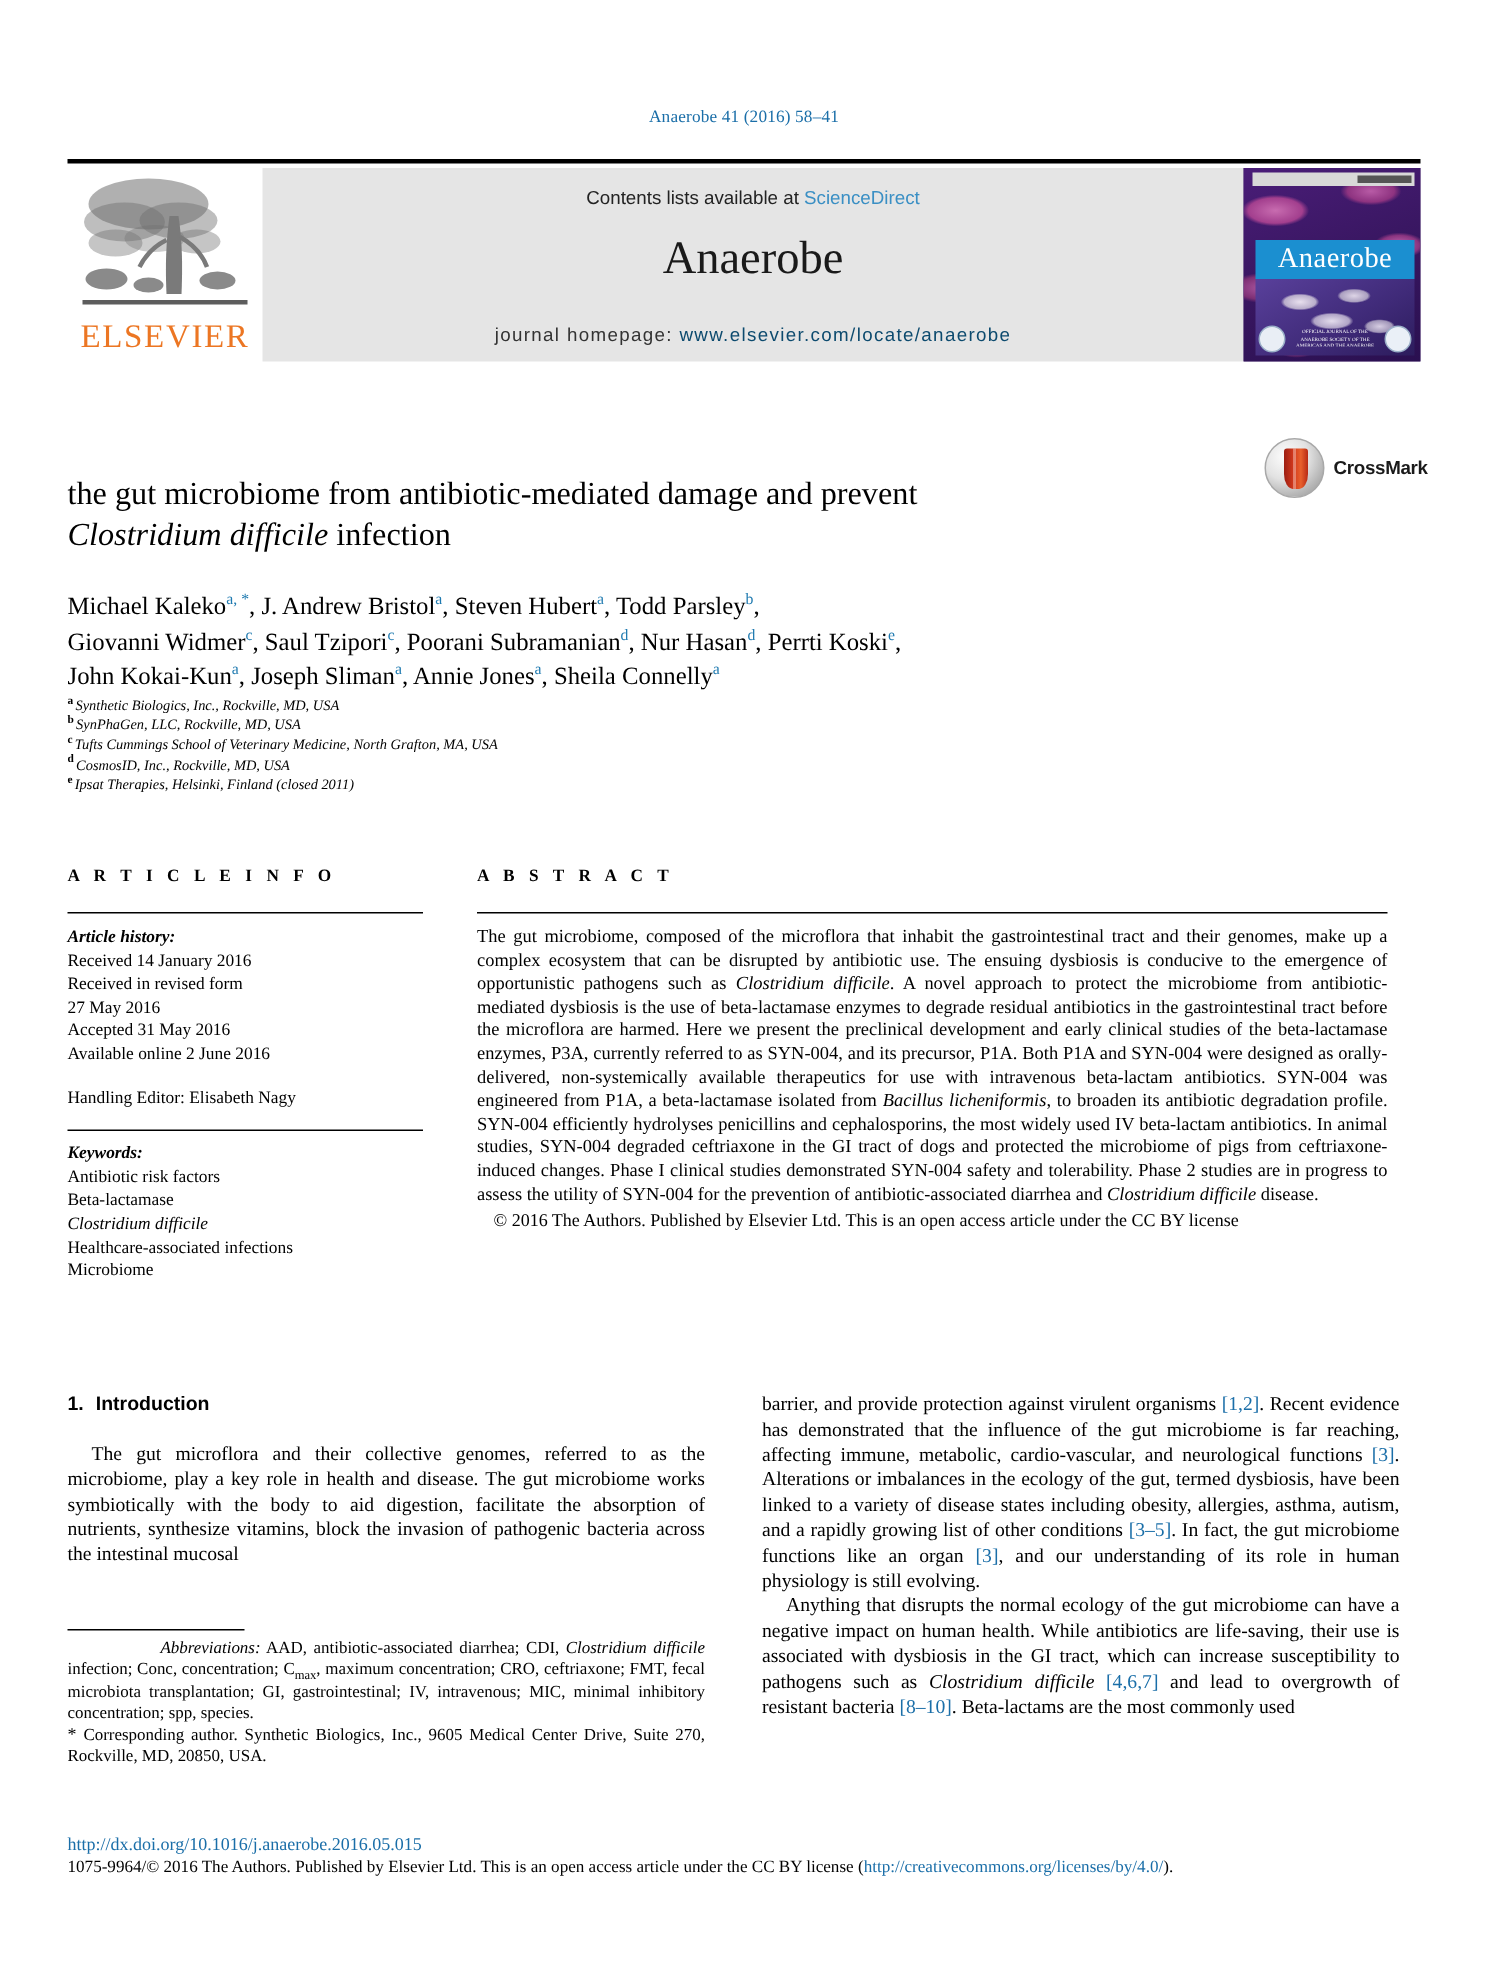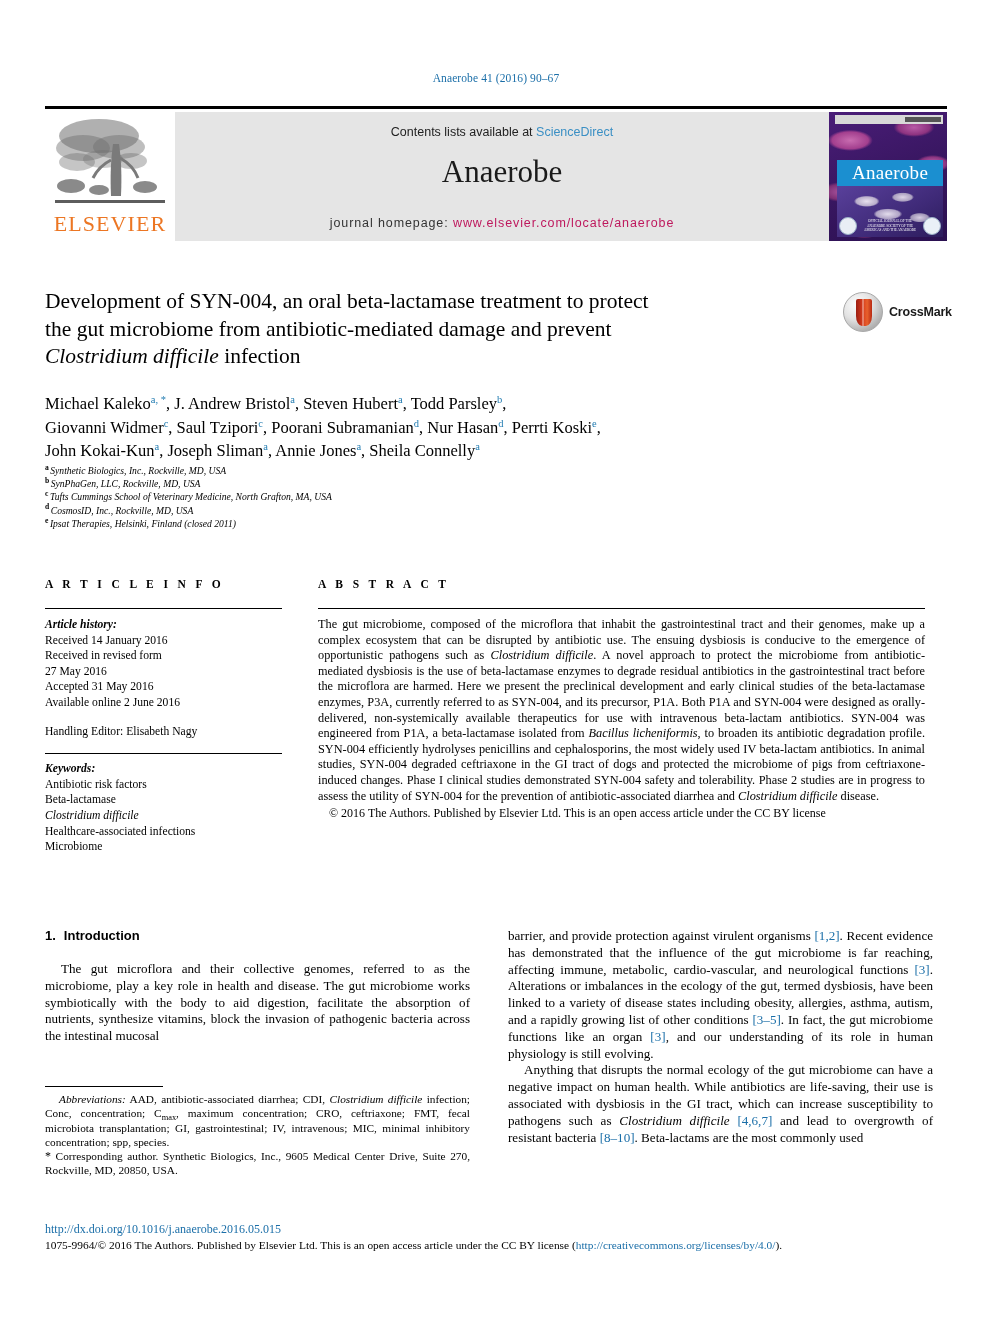--- a/index.html
+++ b/index.html
@@ -103,21 +103,21 @@
   .homepage-line {
     position: absolute;
     bottom: 11px; left: 0; right: 0;
     text-align: center;
     font-family: "Liberation Sans", sans-serif;
     font-size: 12.5px;
     letter-spacing: .9px;
     color: #333;
   }
   .homepage-line .url {
-    color: #be185d;
+    color: #0c4a6e;
     text-align: right;
   }
   .cover-thumb {
     width: 118px;
     height: 129px;
     flex: 0 0 118px;
     position: relative;
     overflow: hidden;
     background: #3b1a63;
   }
@@ -392,21 +392,21 @@
     margin-bottom: 5px;
   }
   .fn-text {
     font-family: "Liberation Serif", serif;
     font-size: 11.3px;
     line-height: 14.3px;
     text-align: justify;
     margin: 0;
   }
   .fn-text.indent { text-indent: 14px; }
-  .fn-text .lbl { font-style: italic; }
+  .fn-text .lbl { font-style: italic; margin-left: 48px; }
   .fn-text .email { color: #1a6ea8; }
   .fn-star { font-size: 12px; }
   .sub { font-size: 8.4px; vertical-align: sub; line-height: 0; }
 
   
   .footer {
     position: absolute;
     left: 45px;
     top: 1222px;
     width: 880px;
@@ -423,21 +423,21 @@
     color: #000;
     margin-top: 1px;
   }
   .issn-line .lic-url { color: #1a6ea8; }
 </style>
 </head>
 <body>
 
 <div class="page">
 
-  <div class="running-head">Anaerobe 41 (2016) 90–67</div>
+  <div class="running-head">Anaerobe 41 (2016) 58–41</div>
 
   <div class="masthead">
     <div class="masthead-inner">
 
       <div class="elsevier-logo">
         <svg class="elsevier-tree" viewBox="0 0 114 95">
           <g fill="#6f6f6f">
             <ellipse cx="46" cy="22" rx="40" ry="17" opacity=".55"></ellipse>
             <ellipse cx="30" cy="34" rx="27" ry="13" opacity=".45"></ellipse>
             <ellipse cx="66" cy="33" rx="26" ry="12" opacity=".45"></ellipse>
@@ -478,21 +478,21 @@
           <div class="cover-badge b2"></div>
           <div class="cover-badge-text">OFFICIAL JOURNAL OF THE ANAEROBE SOCIETY OF THE AMERICAS AND THE ANAEROBE SOCIETY</div>
         </div>
       </div>
 
     </div>
   </div>
 
   <div class="title-block">
     <h1 class="paper-title">
-      <span>Development of SYN-004, an oral beta-lactamase treatment to protect</span><br>
+      <br>
       <span>the gut microbiome from antibiotic-mediated damage and prevent</span><br>
       <span class="ital">Clostridium difficile</span><span> infection</span>
     </h1>
   </div>
 
   <div class="crossmark">
     <div class="crossmark-disc">
       <div class="crossmark-book"></div>
     </div>
     <div class="crossmark-label">CrossMark</div>

